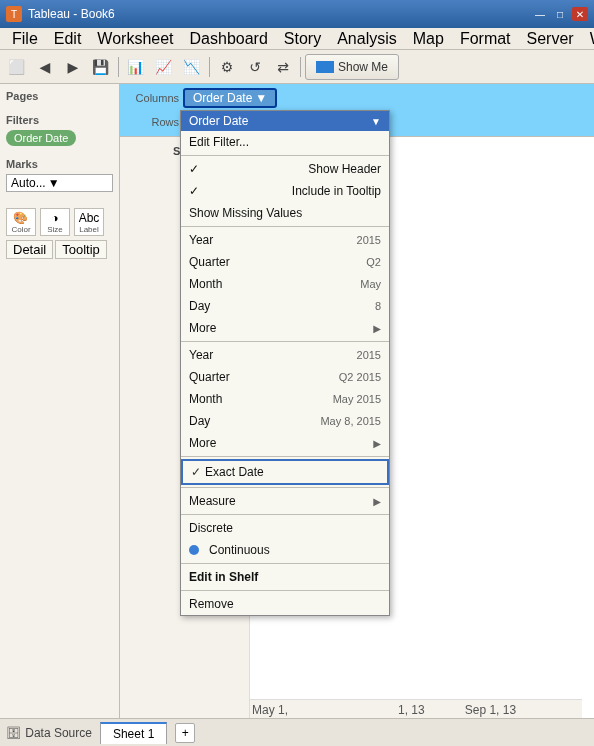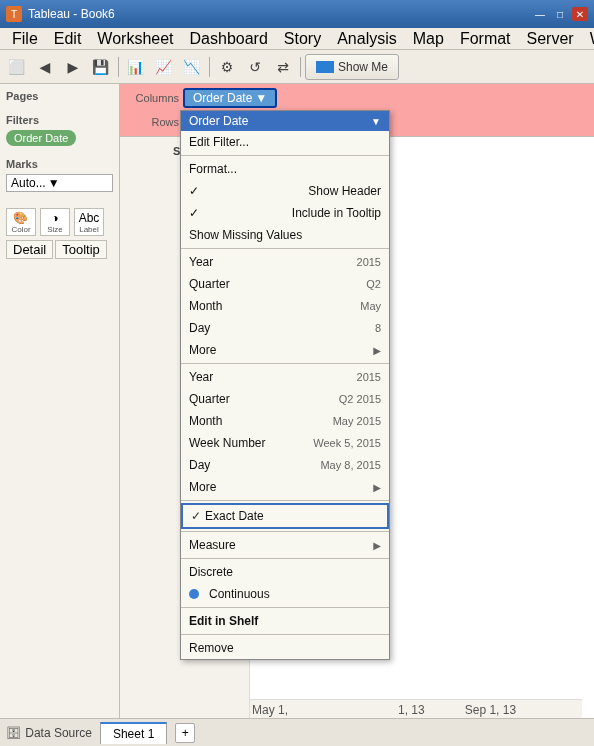--- a/index.html
+++ b/index.html
@@ -106,21 +106,21 @@
     
     .canvas-area {
       flex: 1;
       background: #f5f2ec;
       position: relative;
       overflow: hidden;
     }
 
     
     .shelf-area {
-      background: #fca5a5;
+      background: #7dd3fc;
       border-bottom: 1px solid #c0bdb5;
       padding: 2px 4px;
     }
     .shelf-row {
       display: flex; align-items: center; gap: 4px;
       height: 24px;
     }
     .shelf-label {
       font-size: 11px; color: #555; width: 55px; text-align: right;
     }
@@ -421,23 +421,20 @@
     <div class="dropdown-menu">
       <div class="dropdown-header">
         <span>Order Date</span>
         <span class="dropdown-header-arrow">▼</span>
       </div>
       <div class="dropdown-item">
         <span>Edit Filter...</span>
       </div>
       <div class="dropdown-sep"></div>
       <div class="dropdown-item">
-        <span>Format...</span>
-      </div>
-      <div class="dropdown-item">
         <span class="check">✓</span>
         <span>Show Header</span>
       </div>
       <div class="dropdown-item">
         <span class="check">✓</span>
         <span>Include in Tooltip</span>
       </div>
       <div class="dropdown-item">
         <span>Show Missing Values</span>
       </div>
@@ -467,24 +464,20 @@
         <span>Year</span>
         <span class="right-val">2015</span>
       </div>
       <div class="dropdown-item">
         <span>Quarter</span>
         <span class="right-val">Q2 2015</span>
       </div>
       <div class="dropdown-item">
         <span>Month</span>
         <span class="right-val">May 2015</span>
-      </div>
-      <div class="dropdown-item">
-        <span>Week Number</span>
-        <span class="right-val">Week 5, 2015</span>
       </div>
       <div class="dropdown-item">
         <span>Day</span>
         <span class="right-val">May 8, 2015</span>
       </div>
       <div class="dropdown-item">
         <span>More</span>
         <span class="arrow-right">▶</span>
       </div>
       <div class="dropdown-sep"></div>

